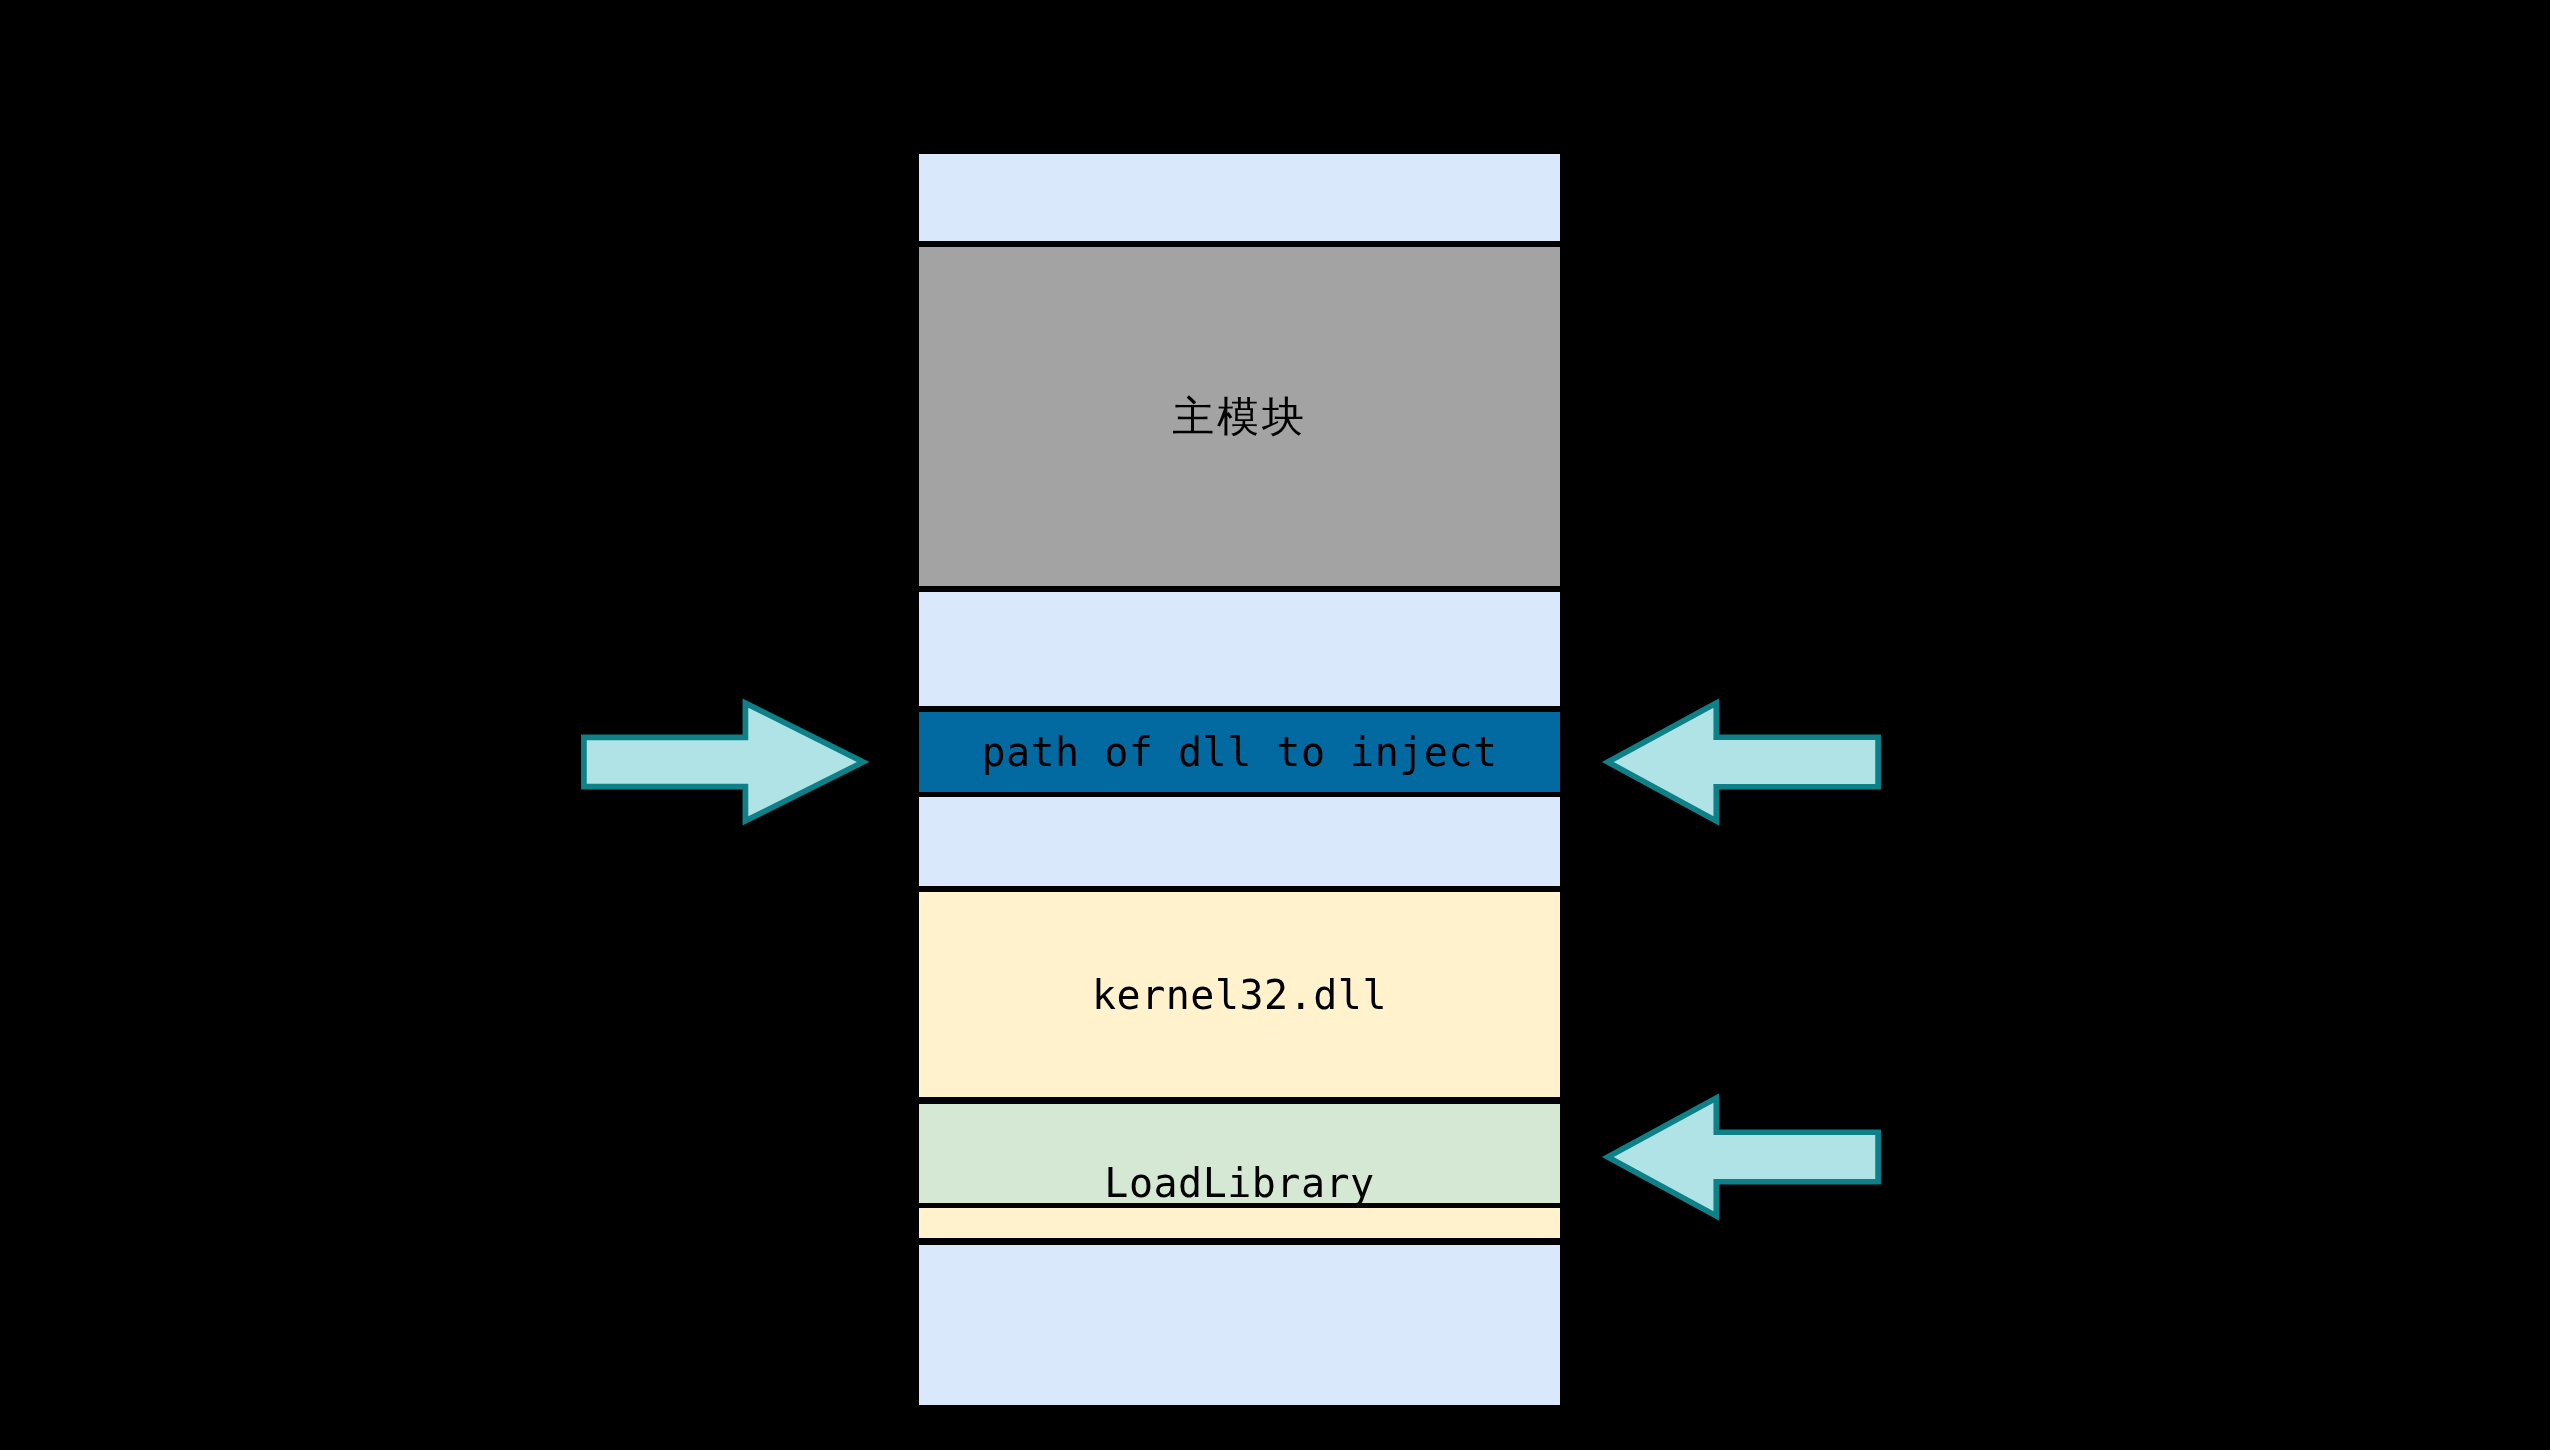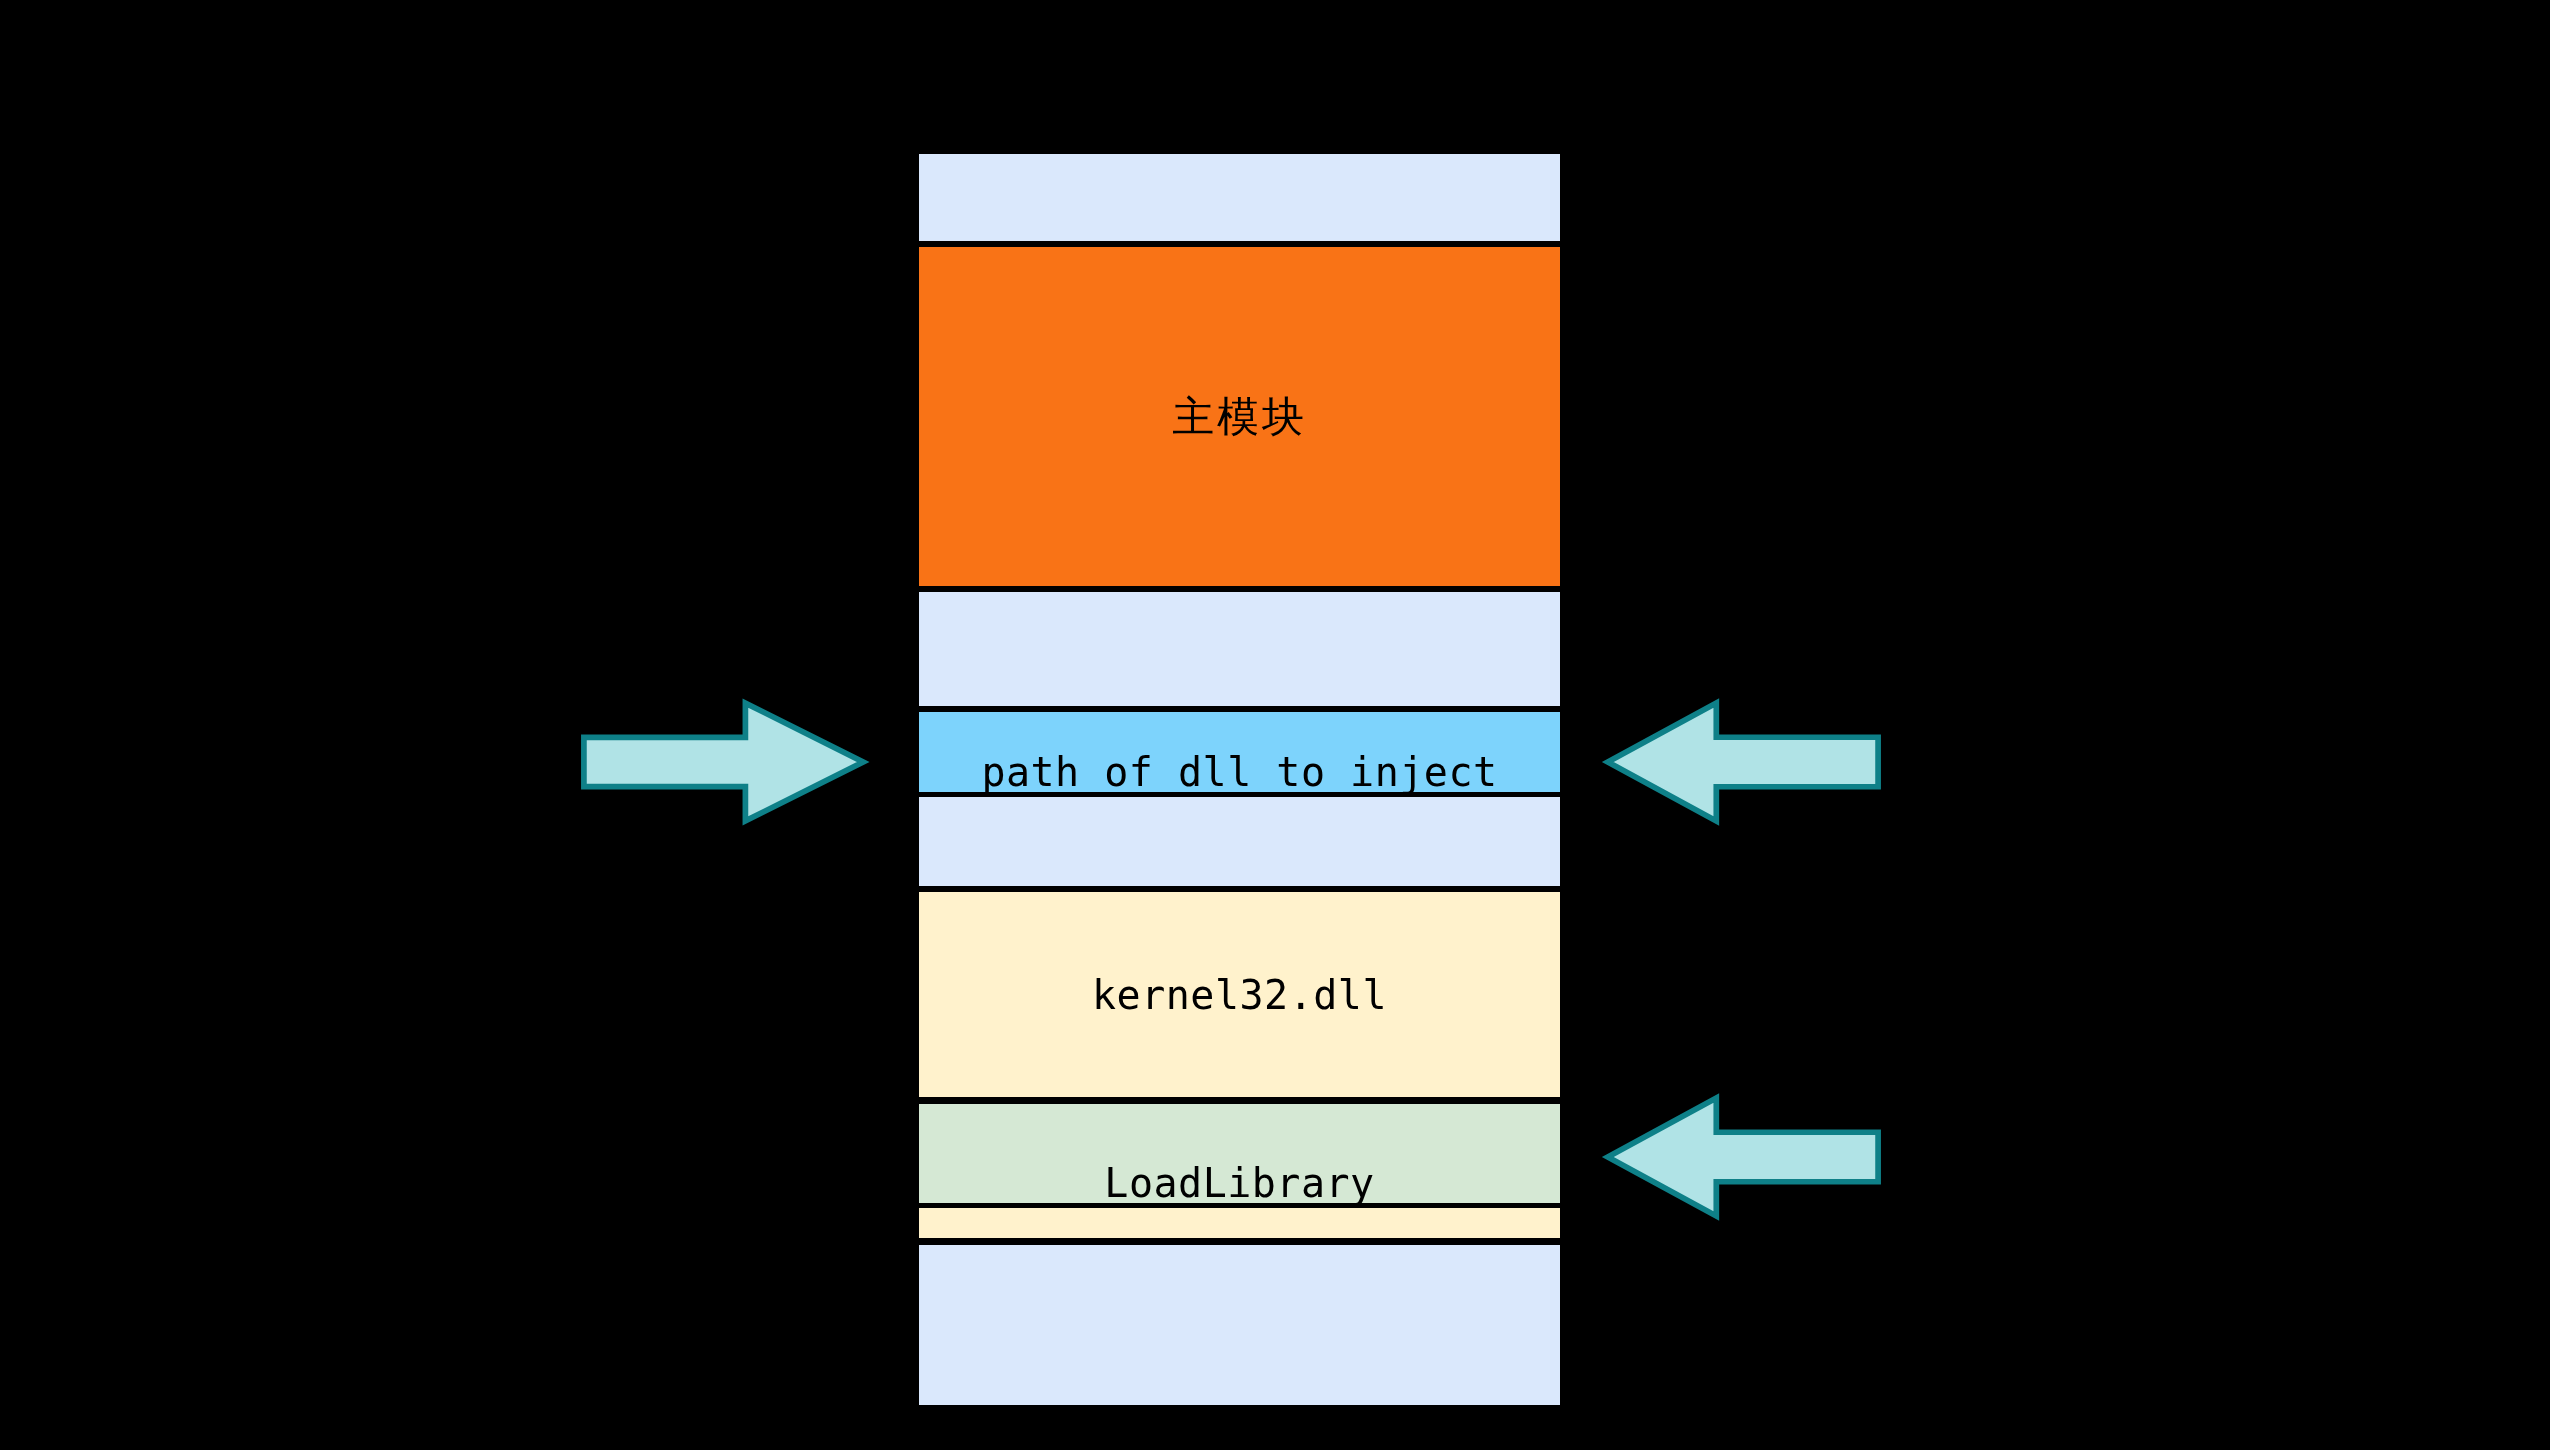--- a/index.html
+++ b/index.html
@@ -52,25 +52,25 @@
     overflow: visible;
   }
 </style>
 </head>
 <body>
 
 <div id="canvas">
 
   <div class="stack" id="stack" style="left: 917px; top: 152px; width: 645px;">
       <div class="seg" style="top: 0px; height: 91px; width: 645px; background: rgb(218, 232, 252); border-color: rgb(0, 0, 0);"></div>
-      <div class="seg" style="top: 93px; height: 343px; width: 645px; background: #f97316; border-color: rgb(0, 0, 0);">
+      <div class="seg" style="top: 93px; height: 343px; width: 645px; background: #a3a3a3; border-color: rgb(0, 0, 0);">
         <span class="seg-label cjk">主模块</span>
       </div>
       <div class="seg" style="top: 438px; height: 118px; width: 645px; background: rgb(218, 232, 252); border-color: rgb(0, 0, 0);"></div>
-      <div class="seg" style="top: 558px; height: 84px; width: 645px; background: #7dd3fc; border-color: rgb(0, 0, 0); align-items: flex-end;">
+      <div class="seg" style="top: 558px; height: 84px; width: 645px; background: #0369a1; border-color: rgb(0, 0, 0);">
         <span class="seg-label">path of dll to inject</span>
       </div>
       <div class="seg" style="top: 643px; height: 93px; width: 645px; background: rgb(218, 232, 252); border-color: rgb(0, 0, 0);"></div>
       <div class="seg" style="top: 738px; height: 209px; width: 645px; background: rgb(255, 242, 204); border-color: rgb(0, 0, 0); align-items: center;">
         <span class="seg-label">kernel32.dll</span>
       </div>
       <div class="seg" style="top: 950px; height: 103px; width: 645px; background: rgb(213, 232, 212); border-color: rgb(0, 0, 0); align-items: flex-end;">
         <span class="seg-label">LoadLibrary</span>
       </div>
       <div class="seg" style="top: 1054px; height: 34px; width: 645px; background: rgb(255, 242, 204); border-color: rgb(0, 0, 0);"></div>

